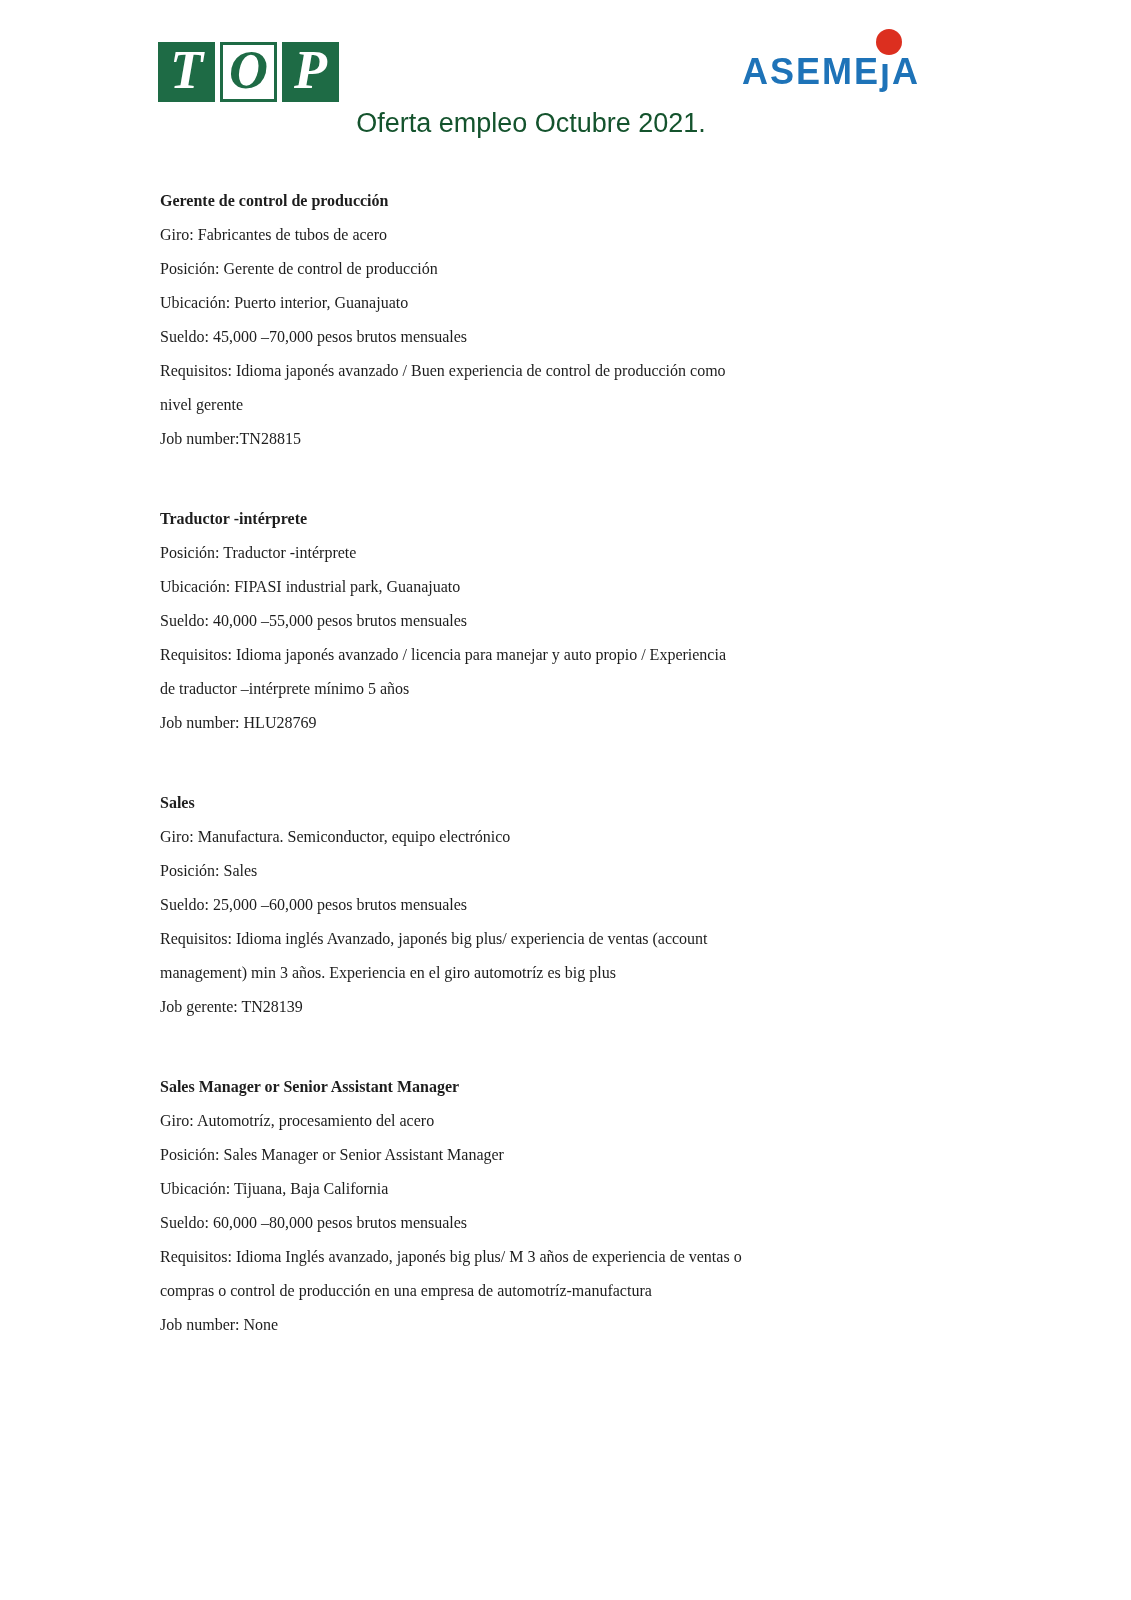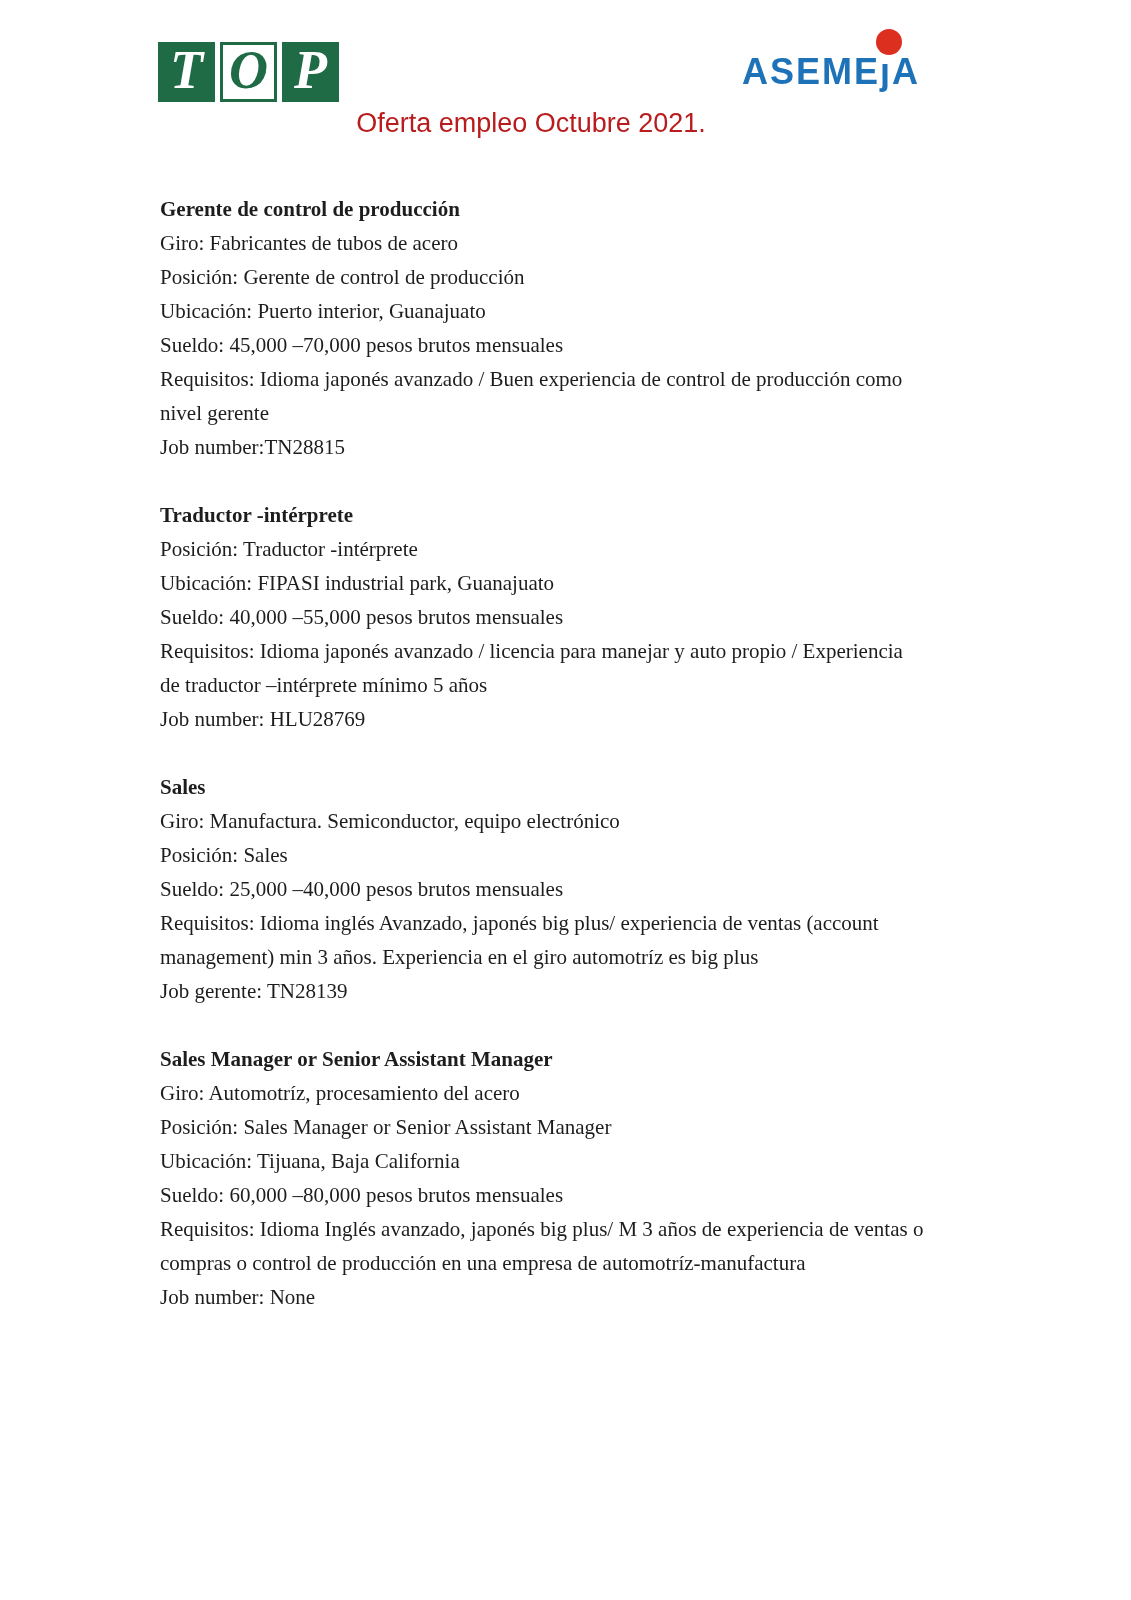--- a/index.html
+++ b/index.html
@@ -64,32 +64,32 @@
 
   
   .doc-title {
     position: absolute;
     top: 108px;
     left: 0;
     width: 1062px;
     text-align: center;
     font-family: "Liberation Sans", "DejaVu Sans", sans-serif;
     font-size: 27px;
-    color: #b91c1c;
+    color: #14532d;
   }
 
   
   .content {
     position: absolute;
     left: 160px;
-    top: 192px;
+    top: 184px;
     width: 880px;
-    font-size: 21px;
+    font-size: 16px;
   }
-  .job + .job { margin-top: 34px; }
+  .job + .job { margin-top: 46px; }
   .job-title { font-weight: bold; line-height: 34px; }
   .line { line-height: 34px; }
 </style>
 </head>
 <body>
 
 <div class="page">
 
   <div class="top-logo">
     <div class="sq filled">T</div>
@@ -121,21 +121,21 @@
       <div class="line">Sueldo: 40,000 –55,000 pesos brutos mensuales</div>
       <div class="line">Requisitos: Idioma japonés avanzado / licencia para manejar y auto propio / Experiencia</div>
       <div class="line">de traductor –intérprete mínimo 5 años</div>
       <div class="line">Job number: HLU28769</div>
     </section>
 
     <section class="job">
       <div class="job-title">Sales</div>
       <div class="line">Giro: Manufactura. Semiconductor, equipo electrónico</div>
       <div class="line">Posición: Sales</div>
-      <div class="line">Sueldo: 25,000 –40,000 pesos brutos mensuales</div>
+      <div class="line">Sueldo: 25,000 –60,000 pesos brutos mensuales</div>
       <div class="line">Requisitos: Idioma inglés Avanzado, japonés big plus/ experiencia de ventas (account</div>
       <div class="line">management) min 3 años. Experiencia en el giro automotríz es big plus</div>
       <div class="line">Job gerente: TN28139</div>
     </section>
 
     <section class="job">
       <div class="job-title">Sales Manager or Senior Assistant Manager</div>
       <div class="line">Giro: Automotríz, procesamiento del acero</div>
       <div class="line">Posición: Sales Manager or Senior Assistant Manager</div>
       <div class="line">Ubicación: Tijuana, Baja California</div>

